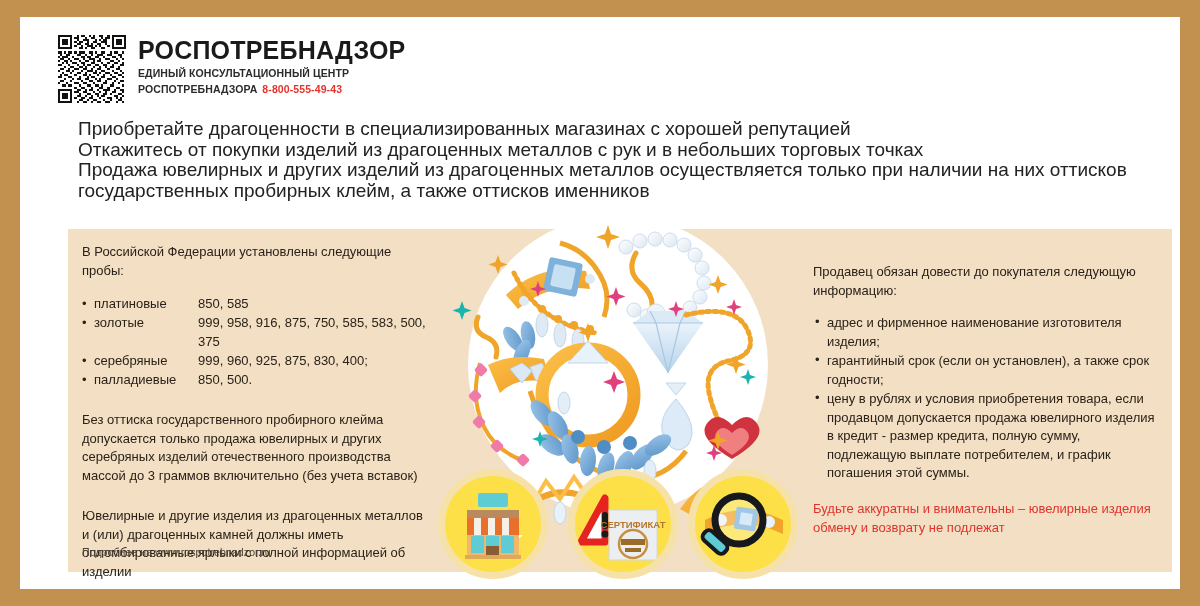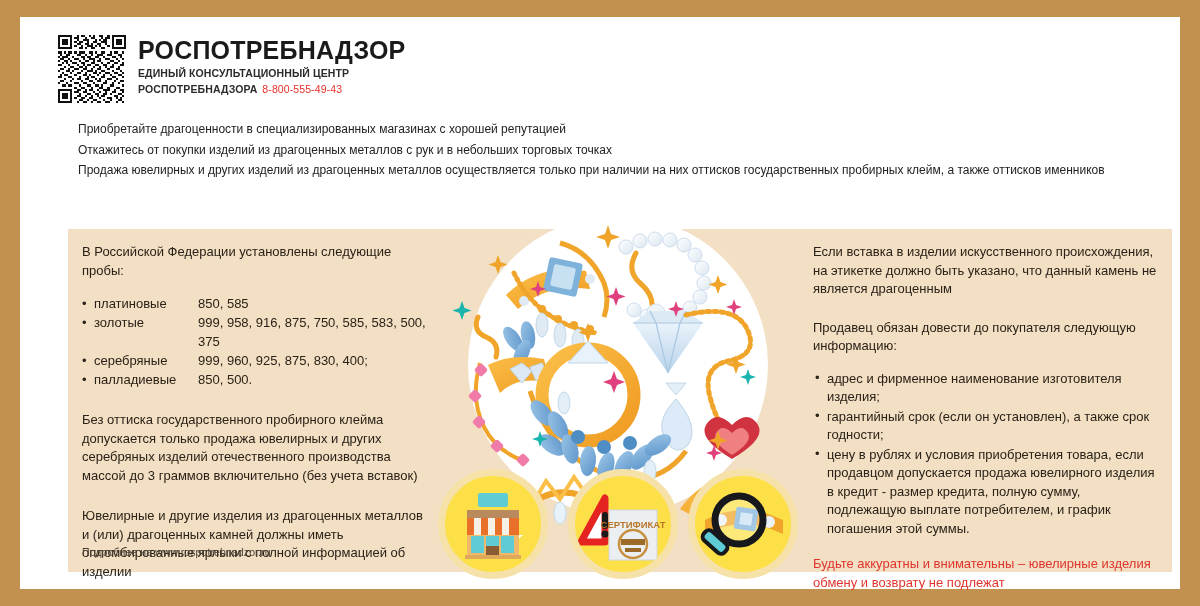--- a/index.html
+++ b/index.html
@@ -24,33 +24,33 @@
   .qr{width:68px;height:68px;position:relative;background:#ffffff;}
   .logo-text{margin-left:12px;padding-top:2px;}
   .org-name{
     font-size:25px;font-weight:bold;letter-spacing:.2px;color:#1a1a1a;
     line-height:27px;white-space:nowrap;
   }
   .org-sub{
     font-size:10.5px;font-weight:bold;color:#2b2b2b;line-height:13px;
     letter-spacing:.1px;margin-top:3px;white-space:nowrap;
   }
-  .phone{color:#e8312a;font-weight:normal;margin-left:5px;letter-spacing:.1px;}
+  .phone{color:#e8312a;font-weight:bold;margin-left:5px;letter-spacing:.1px;}
 
   .main-title{
     position:absolute;left:348px;top:22px;width:770px;
     font-size:34px;font-weight:bold;color:#c08a47;
     letter-spacing:.4px;line-height:40px;
     text-align:center;white-space:nowrap;
   }
 
   
   .intro{
     position:absolute;left:58px;top:102px;width:1090px;
-    font-size:12px;color:#222;line-height:20.5px;
+    font-size:19px;color:#222;line-height:20.5px;
   }
   .intro p{margin:0;}
 
   
   .panel{
     position:absolute;left:48px;top:212px;width:1104px;height:343px;
     background:#f2dfc4;
   }
   .panel-left{
     position:absolute;left:14px;top:14px;width:350px;
@@ -393,21 +393,20 @@
             <span class="bul">•</span>
             <span class="nm">палладиевые</span>
             <span class="vl">850, 500.</span>
           </li>
         </ul>
         <p style="margin-top:22px;">Без оттиска государственного пробирного клейма допускается только продажа ювелирных и других серебряных изделий отечественного производства массой до 3 граммов включительно (без учета вставок)</p>
         <p style="margin-top:22px;">Ювелирные и другие изделия из драгоценных металлов и (или) драгоценных камней должны иметь опломбированные ярлыки с полной информацией об изделии</p>
       </div>
 
       <div class="panel-right">
-        <p>Если вставка в изделии искусственного происхождения, на этикетке должно быть указано, что данный камень не является драгоценным</p>
         <p style="margin-top:20px;">Продавец обязан довести до покупателя следующую информацию:</p>
         <ul class="bullets">
           <li>адрес и фирменное наименование изготовителя изделия;</li>
           <li>гарантийный срок (если он установлен), а также срок годности;</li>
           <li>цену в рублях и условия приобретения товара, если продавцом допускается продажа ювелирного изделия в кредит - размер кредита, полную сумму, подлежащую выплате потребителем, и график погашения этой суммы.</li>
         </ul>
         <div class="warning-red">
           <div>Будьте аккуратны и внимательны – ювелирные изделия</div>
           <div>обмену и возврату не подлежат</div>
         </div>

